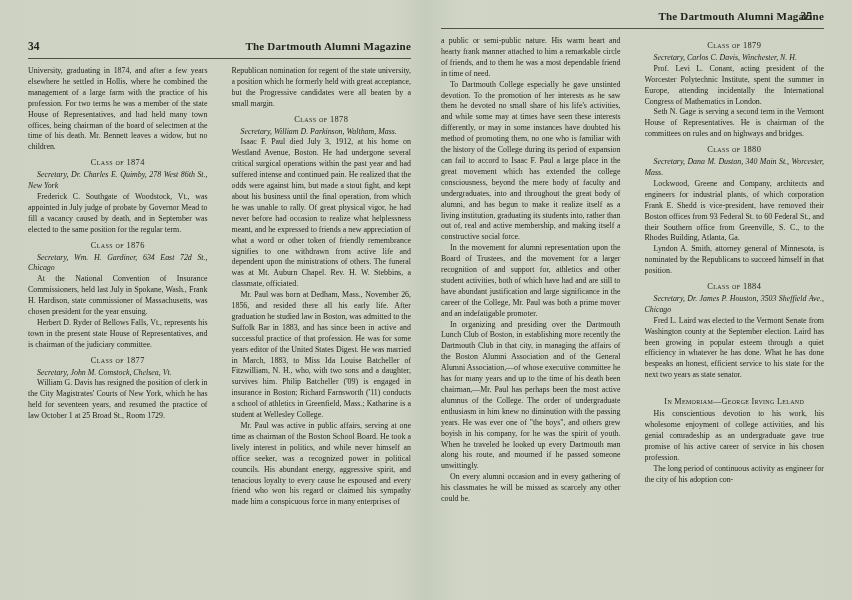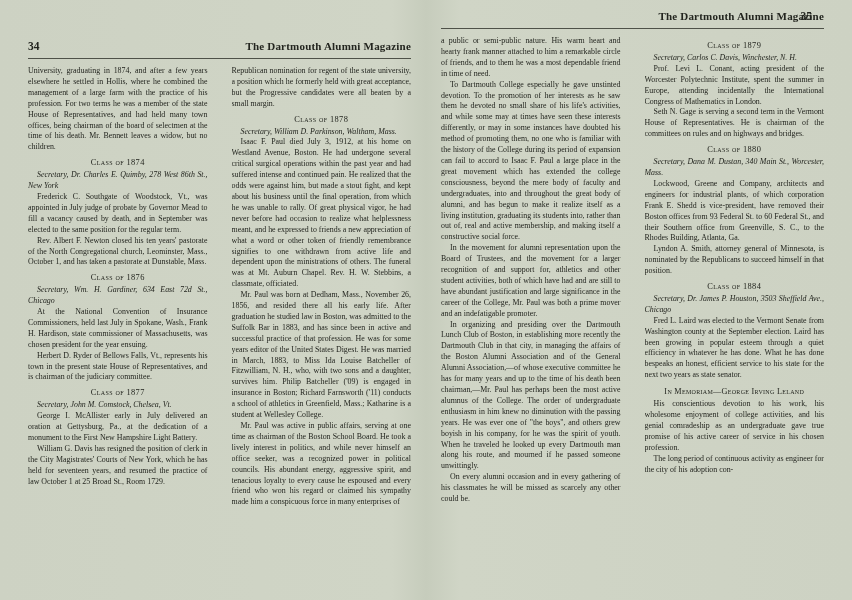--- a/index.html
+++ b/index.html
@@ -33,49 +33,47 @@
   .para { text-indent:9px; }
   .para.noindent { text-indent:0; }
   .class-heading {
     text-align:center; text-indent:0;
     font-variant:small-caps; letter-spacing:0.4px;
     margin-top:5px; margin-bottom:1px; font-size:8.4px;
   }
   .memoriam-heading {
     text-align:center; text-indent:0;
     font-variant:small-caps; letter-spacing:0.3px;
-    margin-top:6px; margin-bottom:1px; font-size:8.2px;
+    margin-top:16px; margin-bottom:1px; font-size:8.2px;
   }
   .secretary { font-style:italic; text-indent:9px; }
 </style>
 </head>
 <body>
 
 <div class="spread">
 
   <div class="page page-left">
     <div class="page-header">
       <span class="page-num pos-left">34</span>
       <span class="mag-title">The Dartmouth Alumni Magazine</span>
     </div>
     <div class="rule"></div>
     <div class="columns">
       <div class="col">
           <div class="para noindent">University, graduating in 1874, and after a few years elsewhere he settled in Hollis, where he combined the management of a large farm with the practice of his profession. For two terms he was a member of the state House of Representatives, and had held many town offices, being chairman of the board of selectmen at the time of his death. Mr. Bennett leaves a widow, but no children.</div>
           <div class="class-heading">Class of 1874</div>
           <div class="secretary">Secretary, Dr. Charles E. Quimby, 278 West 86th St., New York</div>
           <div class="para">Frederick C. Southgate of Woodstock, Vt., was appointed in July judge of probate by Governor Mead to fill a vacancy caused by death, and in September was elected to the same position for the regular term.</div>
-          <div class="para">Rev. Albert F. Newton closed his ten years' pastorate of the North Congregational church, Leominster, Mass., October 1, and has taken a pastorate at Dunstable, Mass.</div>
           <div class="class-heading">Class of 1876</div>
           <div class="secretary">Secretary, Wm. H. Gardiner, 634 East 72d St., Chicago</div>
           <div class="para">At the National Convention of Insurance Commissioners, held last July in Spokane, Wash., Frank H. Hardison, state commissioner of Massachusetts, was chosen president for the year ensuing.</div>
           <div class="para">Herbert D. Ryder of Bellows Falls, Vt., represents his town in the present state House of Representatives, and is chairman of the judiciary committee.</div>
           <div class="class-heading">Class of 1877</div>
           <div class="secretary">Secretary, John M. Comstock, Chelsea, Vt.</div>
-          <div class="para">George I. McAllister early in July delivered an oration at Gettysburg, Pa., at the dedication of a monument to the First New Hampshire Light Battery.</div>
           <div class="para">William G. Davis has resigned the position of clerk in the City Magistrates' Courts of New York, which he has held for seventeen years, and resumed the practice of law October 1 at 25 Broad St., Room 1729.</div>
         </div>
       <div class="col">
           <div class="para noindent">Republican nomination for regent of the state university, a position which he formerly held with great acceptance, but the Progressive candidates were all beaten by a small margin.</div>
           <div class="class-heading">Class of 1878</div>
           <div class="secretary">Secretary, William D. Parkinson, Waltham, Mass.</div>
           <div class="para">Isaac F. Paul died July 3, 1912, at his home on Westland Avenue, Boston. He had undergone several critical surgical operations within the past year and had suffered intense and continued pain. He realized that the odds were against him, but made a stout fight, and kept about his business until the final operation, from which he was unable to rally. Of great physical vigor, he had never before had occasion to realize what helplessness meant, and he expressed to friends a new appreciation of what a word or other token of friendly remembrance signifies to one withdrawn from active life and dependent upon the ministrations of others. The funeral was at Mt. Auburn Chapel. Rev. H. W. Stebbins, a classmate, officiated.</div>
           <div class="para">Mr. Paul was born at Dedham, Mass., November 26, 1856, and resided there all his early life. After graduation he studied law in Boston, was admitted to the Suffolk Bar in 1883, and has since been in active and successful practice of that profession. He was for some years editor of the United States Digest. He was married in March, 1883, to Miss Ida Louise Batcheller of Fitzwilliam, N. H., who, with two sons and a daughter, survives him. Philip Batcheller ('09) is engaged in insurance in Boston; Richard Farnsworth ('11) conducts a school of athletics in Greenfield, Mass.; Katharine is a student at Wellesley College.</div>
           <div class="para">Mr. Paul was active in public affairs, serving at one time as chairman of the Boston School Board. He took a lively interest in politics, and while never himself an office seeker, was a recognized power in political councils. His abundant energy, aggressive spirit, and tenacious loyalty to every cause he espoused and every friend who won his regard or claimed his sympathy made him a conspicuous force in many enterprises of</div>
         </div>

